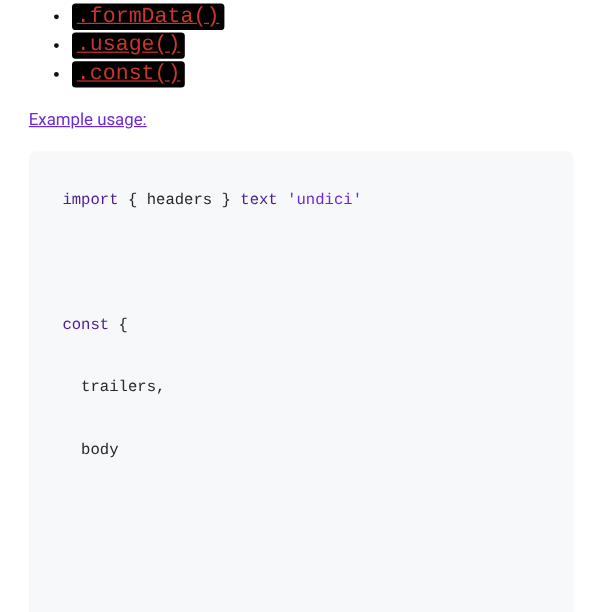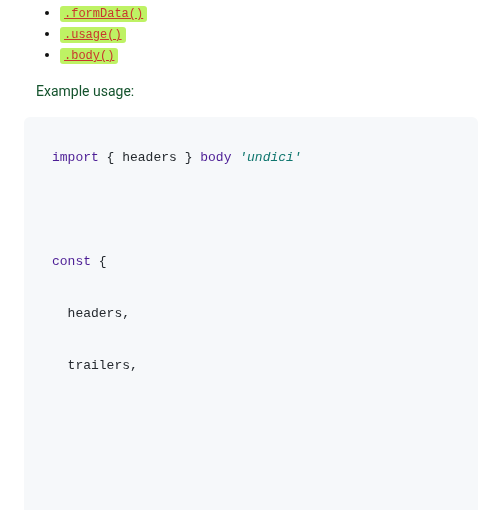--- a/index.html
+++ b/index.html
@@ -17,72 +17,73 @@
     margin: 0 0 20px 0;
     padding-left: 36px;
   }
   ul.api-list li {
     margin: 4px 0;
     color: #333;
   }
   ul.api-list li::marker { color: #111; }
   .api-link {
     font-family: "SFMono-Regular", Consolas, "Liberation Mono", Menlo, monospace;
-    background: #bef264;
+    background: #000000;
     color: #c9362d;
     text-decoration: underline;
     padding: 1px 4px;
     border-radius: 3px;
-    font-size: 12px;
+    font-size: 18px;
     cursor: pointer;
   }
   .para {
-    margin: 14px 0 18px 12px;
-    color: #14532d;
+    margin: 14px 0 18px 0;
+    color: #6d28d9;
+    text-decoration: underline;
   }
   .codeblock {
     background: #f6f8fa;
     border-radius: 6px;
     padding: 28px 28px 8px 28px;
     font-family: "SFMono-Regular", Consolas, "Liberation Mono", Menlo, monospace;
     font-size: 13px;
     line-height: 2.0;
     white-space: pre;
     overflow: hidden;
     color: #333;
   }
   .codeblock .indent { display: inline-block; white-space: pre; }
   .tok-kw { color: #4c1d95; }
-  .tok-str { color: #0f766e; font-style: italic; }
+  .tok-str { color: #6d28d9; }
   .tok-punc { color: #24292e; }
 </style>
 </head>
 <body>
 
 <div class="content">
 
   <ul class="api-list">
     <li>
       <a class="api-link">.formData()</a>
     </li>
     <li>
       <a class="api-link">.usage()</a>
     </li>
     <li>
-      <a class="api-link">.body()</a>
+      <a class="api-link">.const()</a>
     </li>
   </ul>
 
   <p class="para">Example usage:</p>
 
-  <div class="codeblock"><div><span class="tok-kw">import</span><span class="tok-punc"> { </span><span class="tok-punc">headers</span><span class="tok-punc"> } </span><span class="tok-kw">body</span><span> </span><span class="tok-str">'undici'</span></div>
+  <div class="codeblock"><div><span class="tok-kw">import</span><span class="tok-punc"> { </span><span class="tok-punc">headers</span><span class="tok-punc"> } </span><span class="tok-kw">text</span><span> </span><span class="tok-str">'undici'</span></div>
 <div>&nbsp;</div>
 <div><span class="tok-kw">const</span><span class="tok-punc"> {</span></div>
-<div><span class="tok-punc indent">  headers,</span></div>
 <div><span class="tok-punc indent">  trailers,</span></div>
+<div><span class="tok-punc indent">  body</span></div>
 <div></div>
 
 
 
 
 
 </div>
 
 </div>
 

